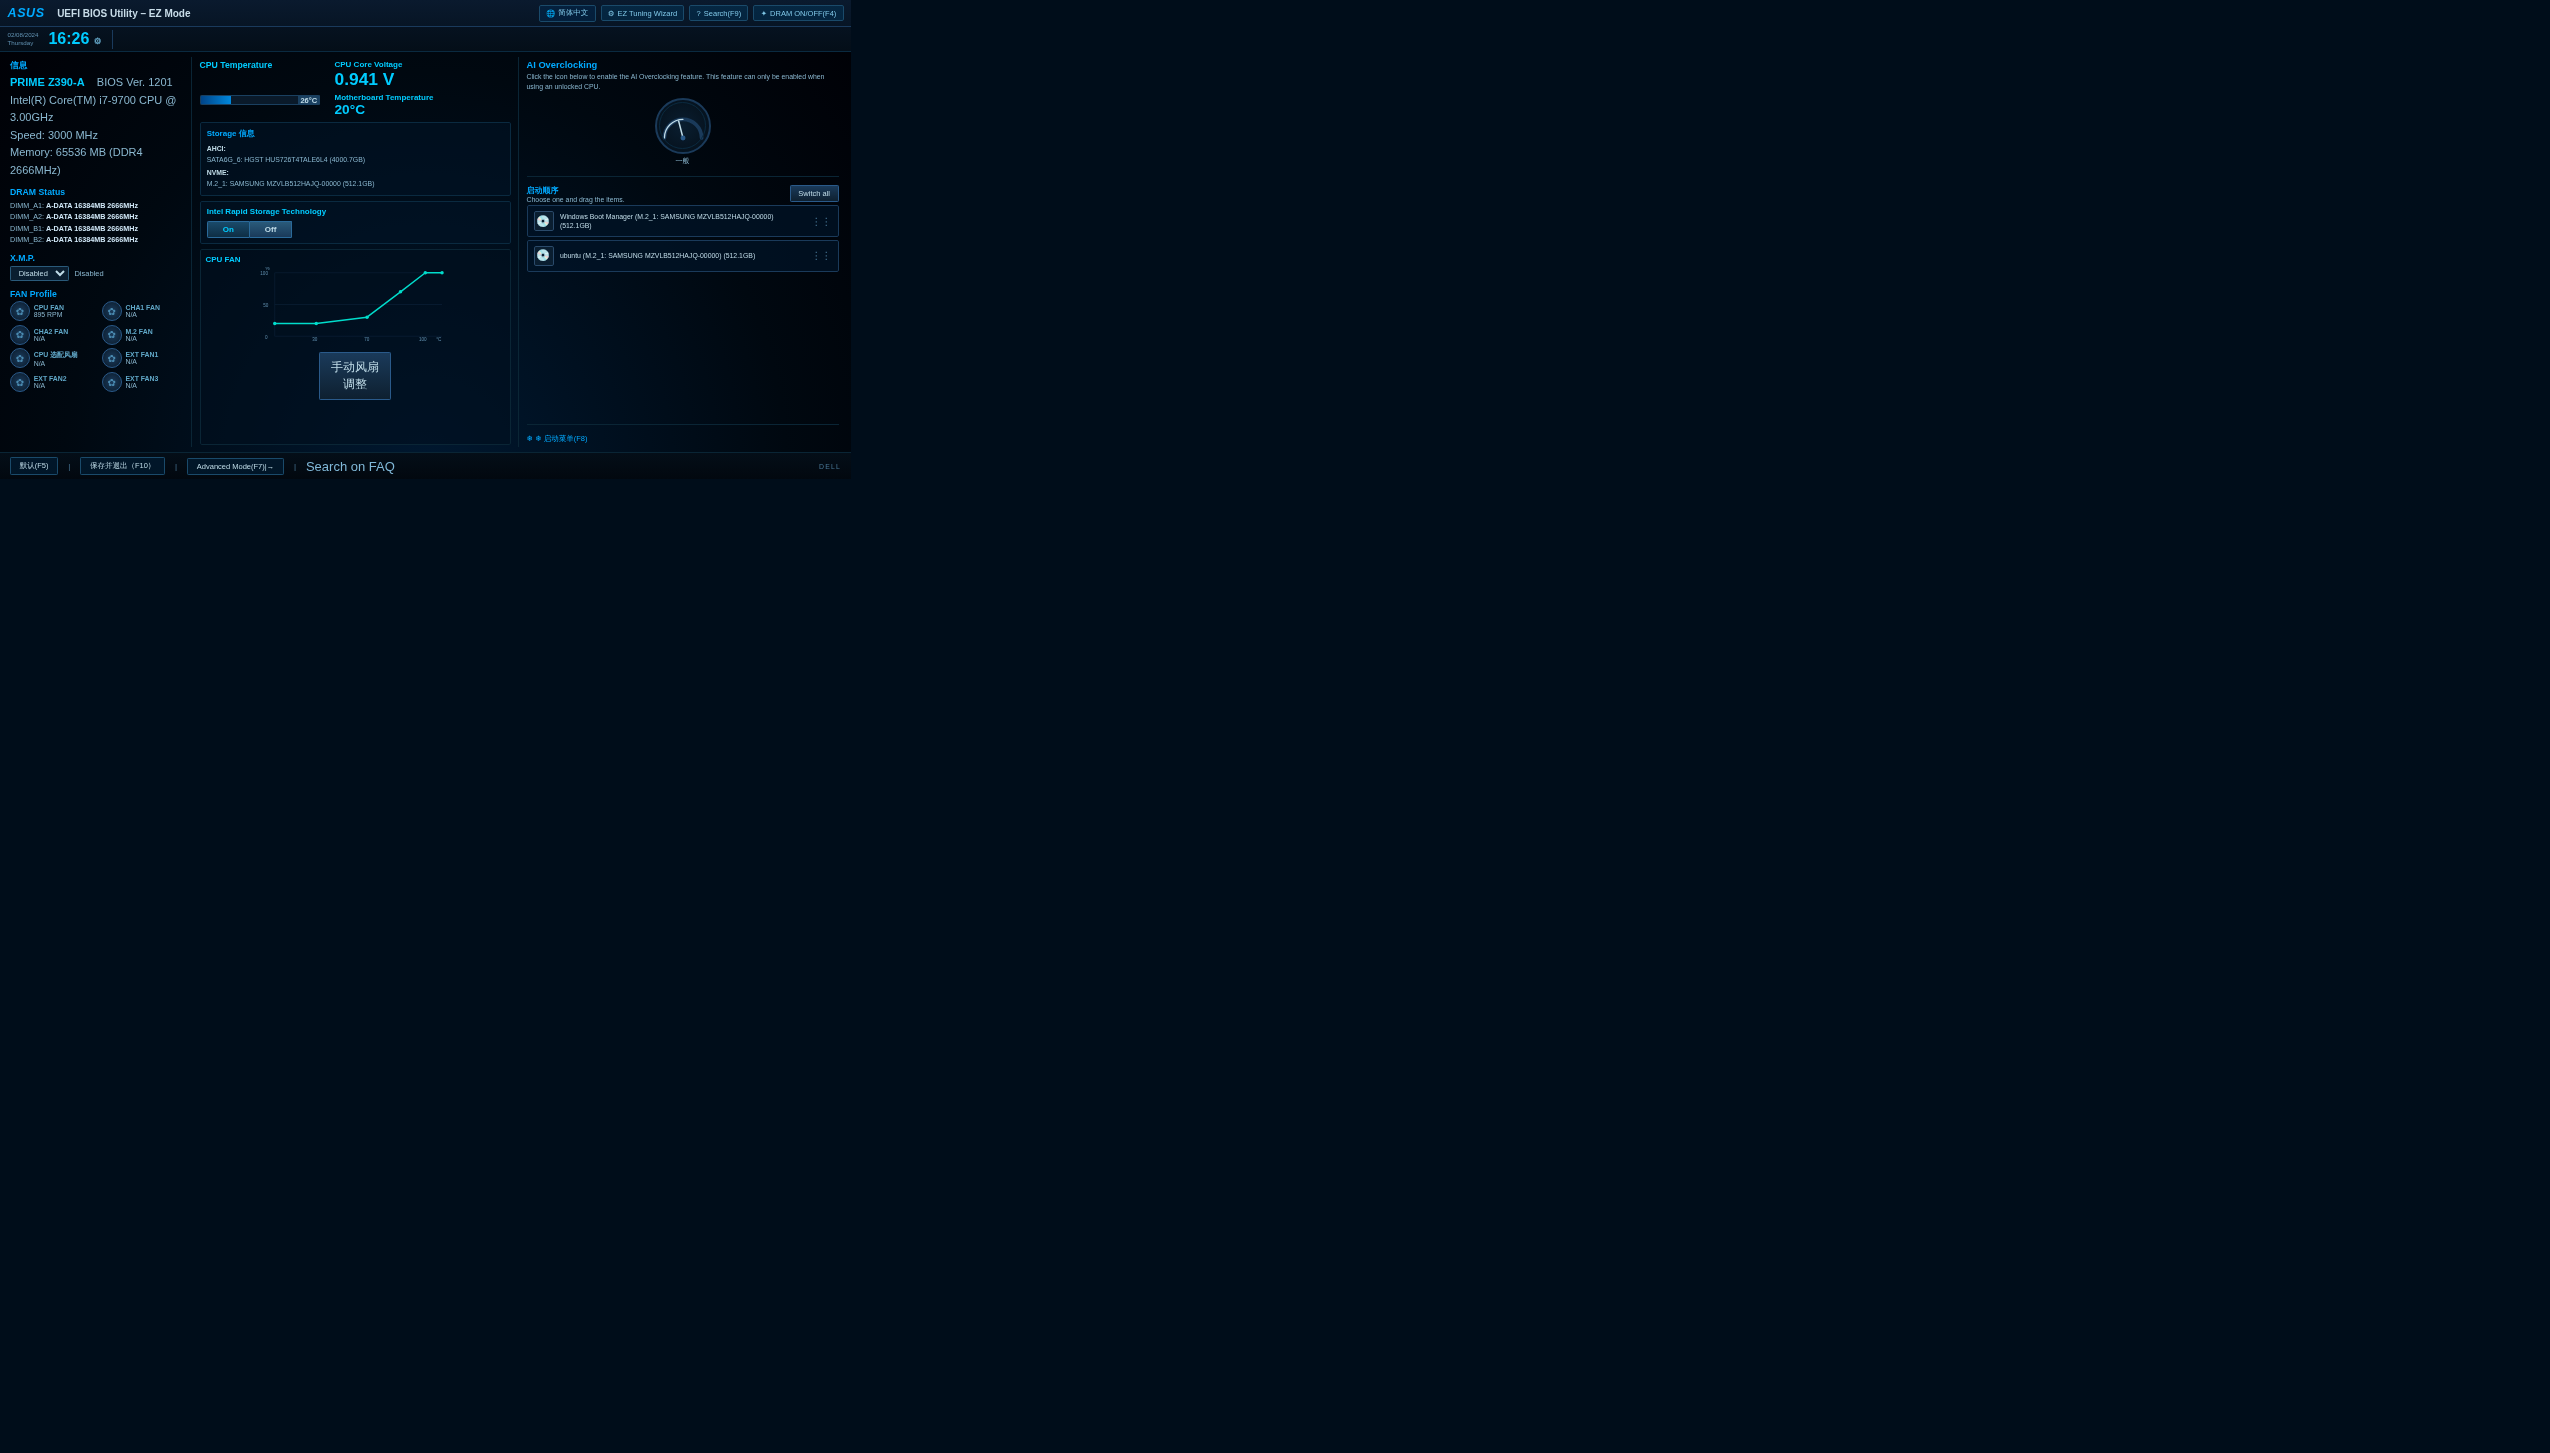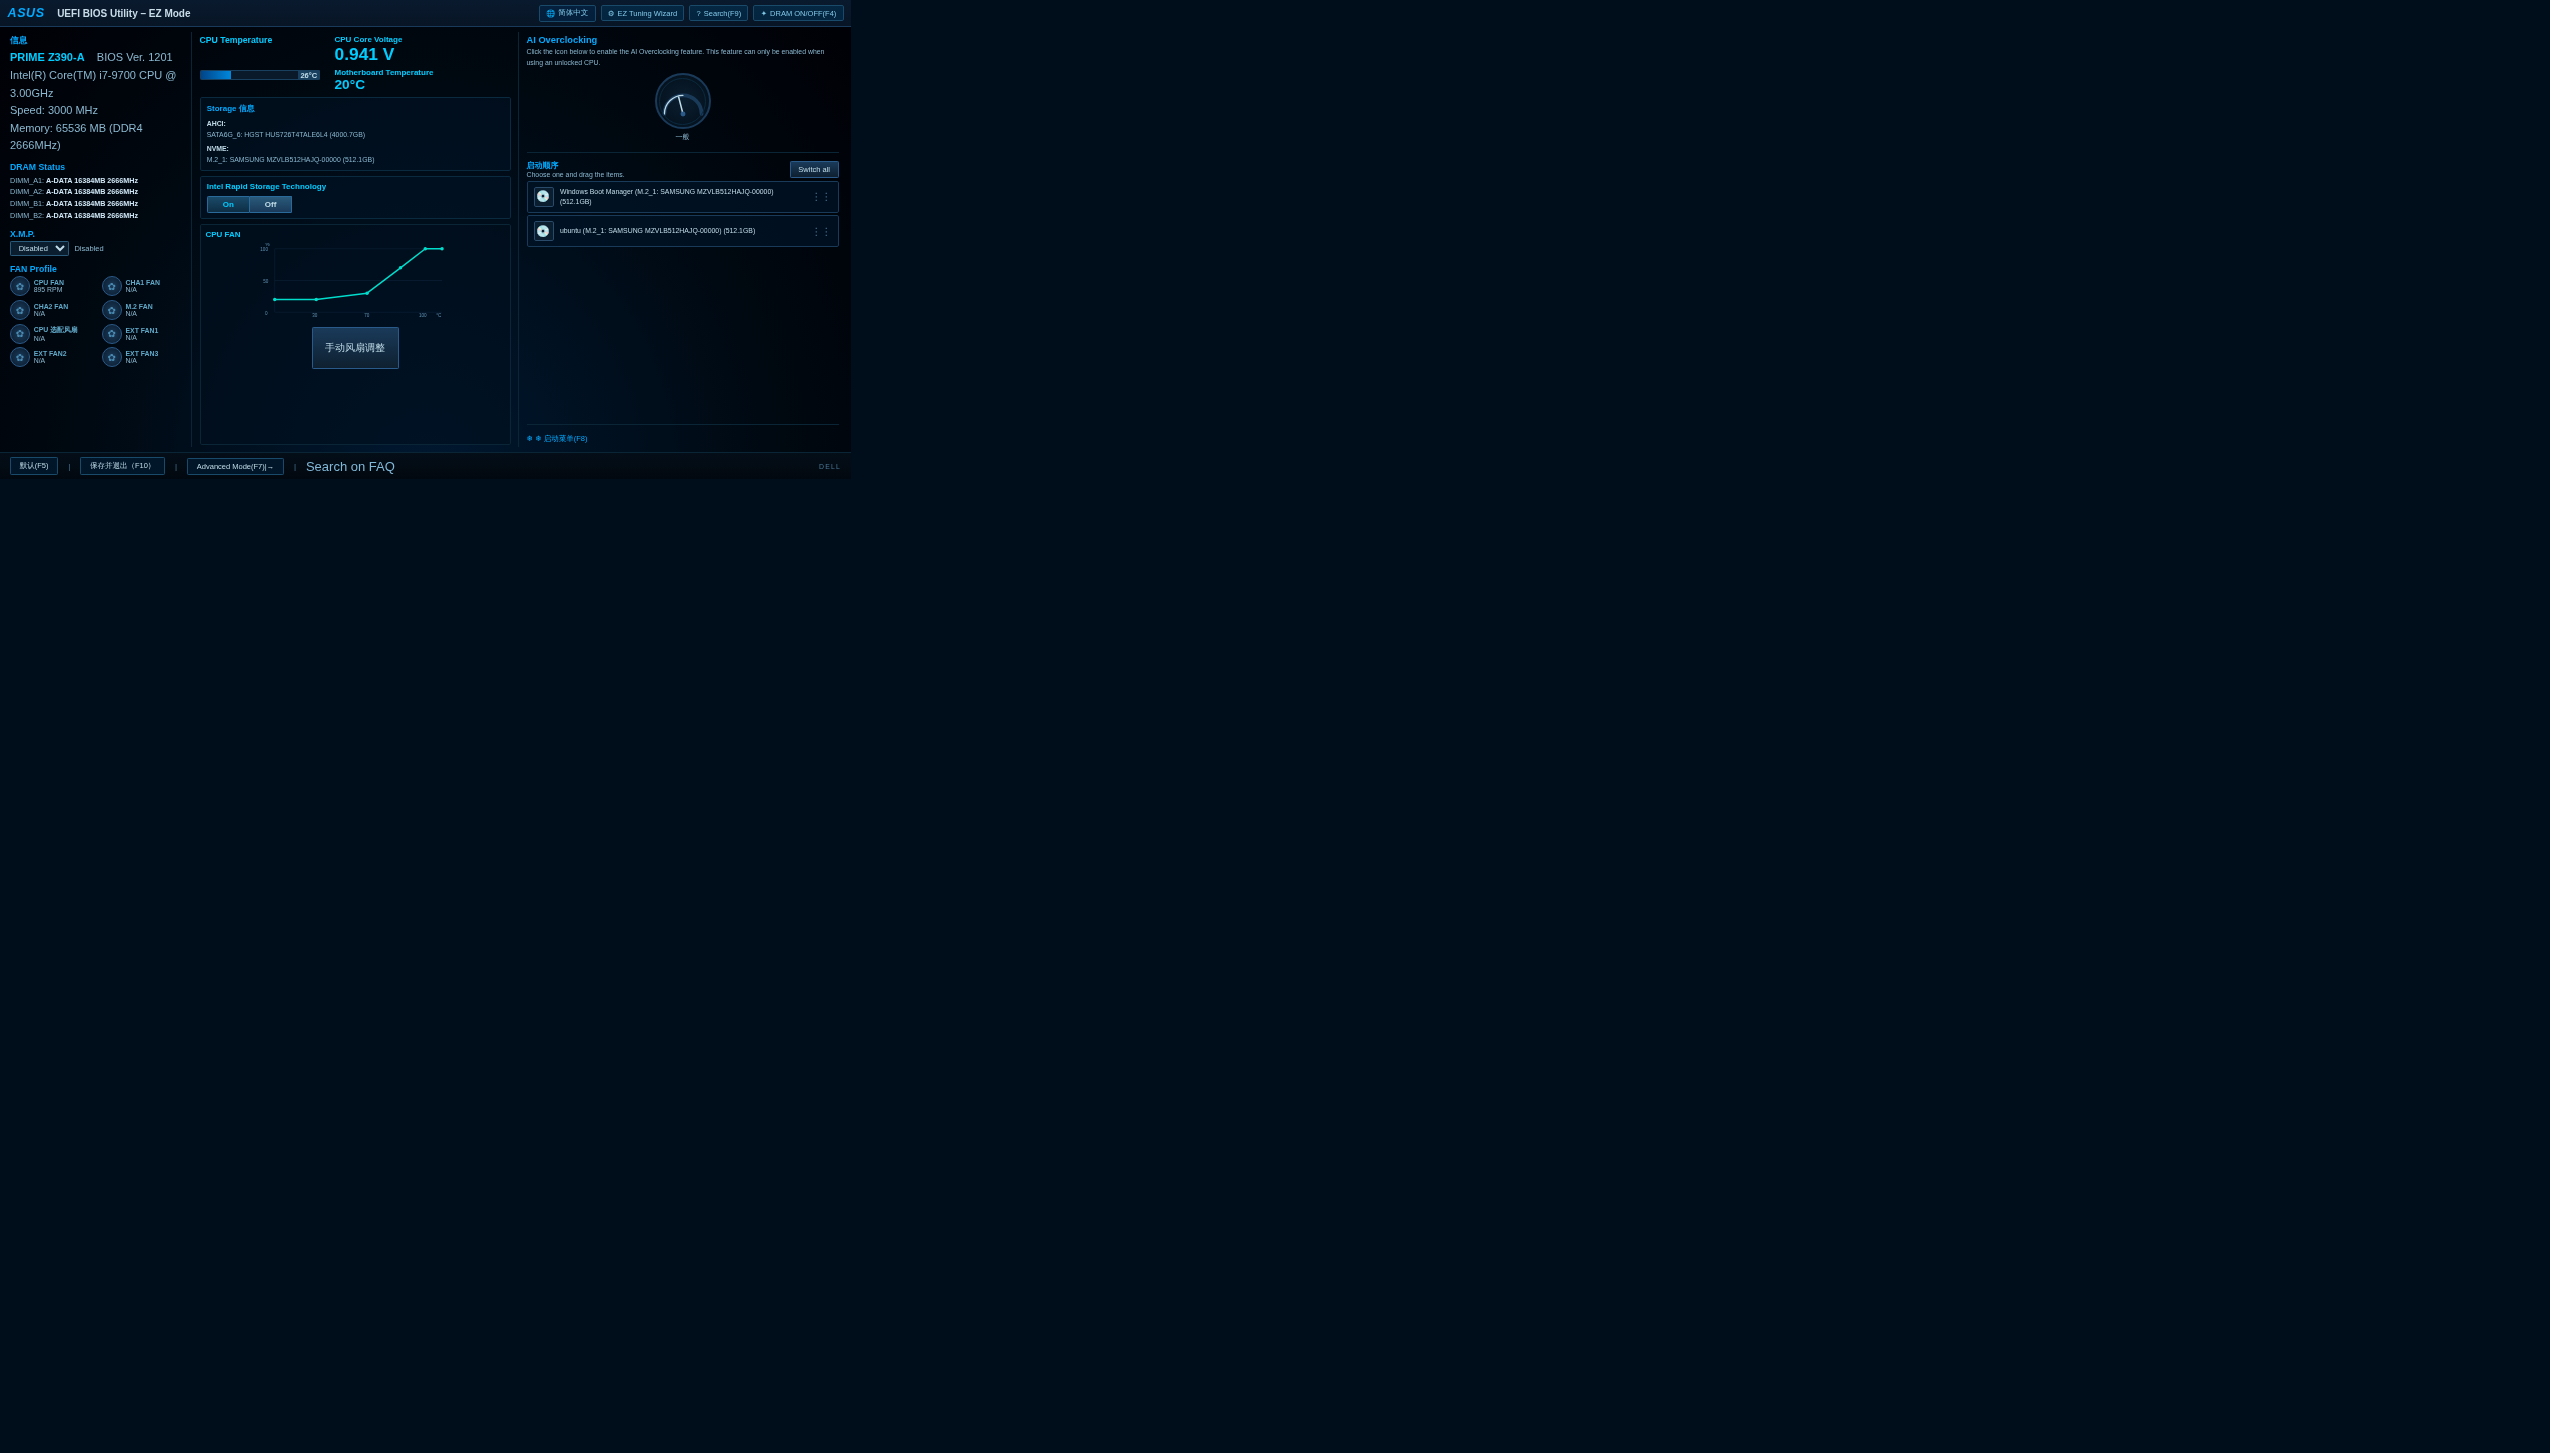--- a/index.html
+++ b/index.html
@@ -319,26 +319,26 @@
     .chart-area {
       position: relative;
       width: 100%;
       height: 81px;
     }
 
     .manual-fan-btn {
       background: linear-gradient(180deg, #1a3a5a, #0e2030);
       border: 0.6px solid #2a5a8a;
       color: #c0dce8;
-      padding: 13px 10px;
-      font-size: 10px;
+      padding: 6px 10px;
+      font-size: 12px;
       cursor: pointer;
       border-radius: 1.2px;
       margin-top: 3.7px;
-      width: 87px;
+      width: 72px;
       display: block;
       margin-left: auto;
       margin-right: auto;
     }
 
     
     .right-col {
       padding: 2.5px 7.5px;
       display: flex;
       flex-direction: column;
@@ -591,20 +591,33 @@
         <span>?</span>
         <span>Search(F9)</span>
       </button>
       <button class="nav-btn">
         <span>✦</span>
         <span>DRAM ON/OFF(F4)</span>
       </button>
     </div>
   </div>
 
+  <div class="second-bar">
+    <div>
+      <div class="datetime">
+        <span>02/08/2024</span>
+        <span>Thursday</span>
+      </div>
+    </div>
+    <span class="clock">
+      <span>16:26</span>
+      <span class="clock-gear">⚙</span>
+    </span>
+    <div class="divider-v"></div>
+  </div>
 
   <div class="main-content">
 
     <div class="left-col">
 
       <div>
         <div class="section-title">信息</div>
         <div class="info-text">
           <span style="color:#00ccff;font-weight:700;">PRIME Z390-A</span>
           &nbsp;&nbsp;

